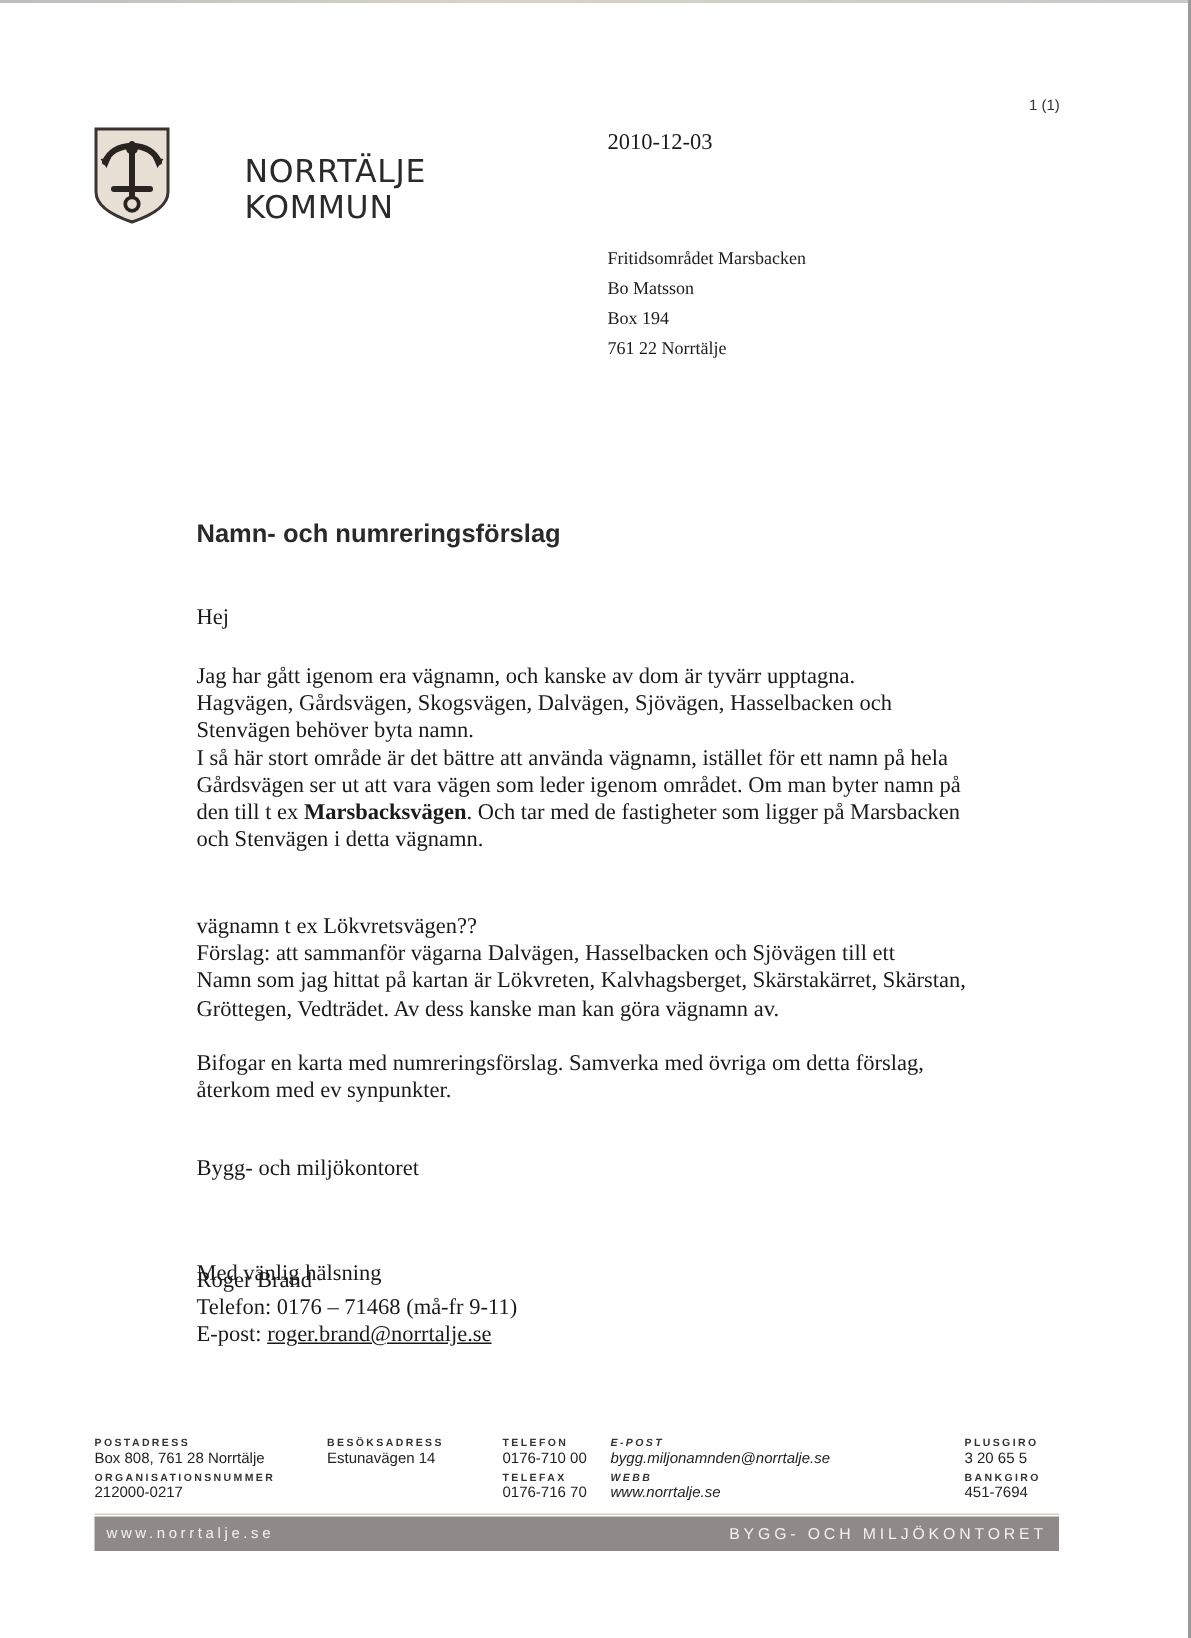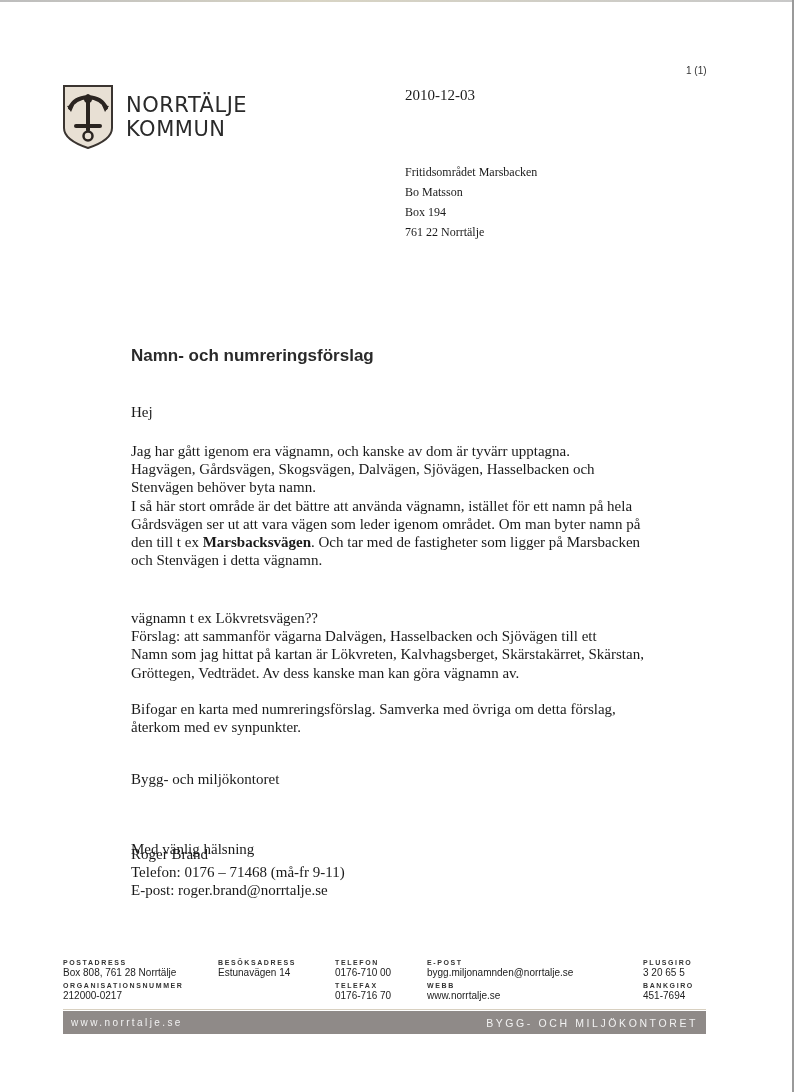--- a/index.html
+++ b/index.html
@@ -18,21 +18,21 @@
     .page-edge-top {
       position: absolute; left: 0; top: 0; width: 794px; height: 2px;
       background: linear-gradient(90deg, #bdbdbd, #d8d4c4 40%, #c8c8c8);
     }
     .page-edge-right {
       position: absolute; right: 0; top: 0; width: 2px; height: 1092px;
       background: #9a9a9a;
     }
     .logo {
       position: absolute; left: 62px; top: 84px;
-      display: flex; align-items: center;
+      display: flex; align-items: flex-end; gap: 37px;
     }
     .shield {
       width: 52px; height: 66px;
     }
     .logo-text {
       margin-left: 12px;
       font-family: "DejaVu Sans", sans-serif;
       font-size: 21px;
       line-height: 24px;
       color: #2a2a2a;
@@ -67,21 +67,21 @@
       width: 560px;
     }
     .body-text p { margin: 0; }
     .greeting { top: 403px; }
     .para1 { top: 442px; }
     .para2 { top: 609px; }
     .para3 { top: 700px; }
     .dept { top: 770px; }
     .closing { top: 808px; margin-top: 32px; }
     .signature { top: 845px; }
-    .email-link { color: #1a1a1a; }
+    .email-link { text-decoration: underline; color: #1a1a1a; }
     b { font-weight: bold; }
 
     .footer {
       position: absolute; left: 63px; top: 958px; width: 643px;
       font-family: "Liberation Sans", sans-serif;
       color: #222;
     }
     .fcol { position: absolute; top: 0; }
     .flabel {
       font-size: 7px; font-weight: bold; letter-spacing: 1.6px;
@@ -186,21 +186,21 @@
   <div class="fcol" style="left:155px;">
     <div class="flabel">BESÖKSADRESS</div>
     <div class="fval">Estunavägen 14</div>
   </div>
   <div class="fcol" style="left:272px;">
     <div class="flabel">TELEFON</div>
     <div class="fval">0176-710 00</div>
     <div class="flabel">TELEFAX</div>
     <div class="fval">0176-716 70</div>
   </div>
-  <div class="fcol" style="left:364px;">
+  <div class="fcol" style="left:344px;font-style:italic;">
     <div class="flabel">E-POST</div>
     <div class="fval">bygg.miljonamnden@norrtalje.se</div>
     <div class="flabel">WEBB</div>
     <div class="fval">www.norrtalje.se</div>
   </div>
   <div class="fcol" style="left:580px;">
     <div class="flabel">PLUSGIRO</div>
     <div class="fval">3 20 65 5</div>
     <div class="flabel">BANKGIRO</div>
     <div class="fval">451-7694</div>

